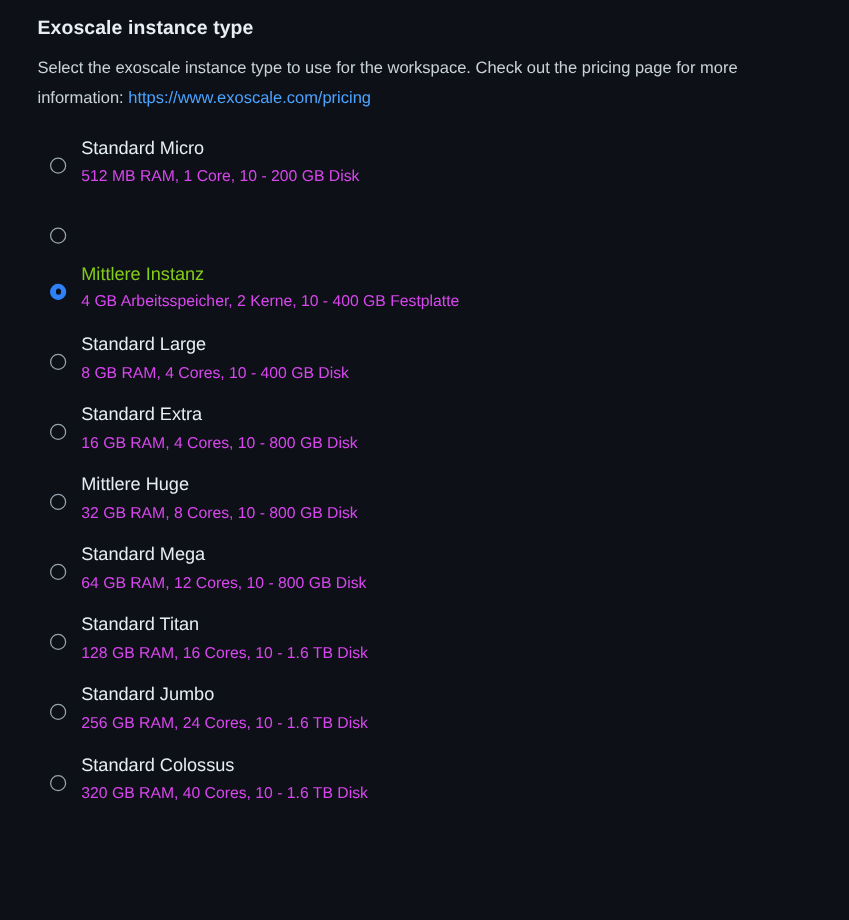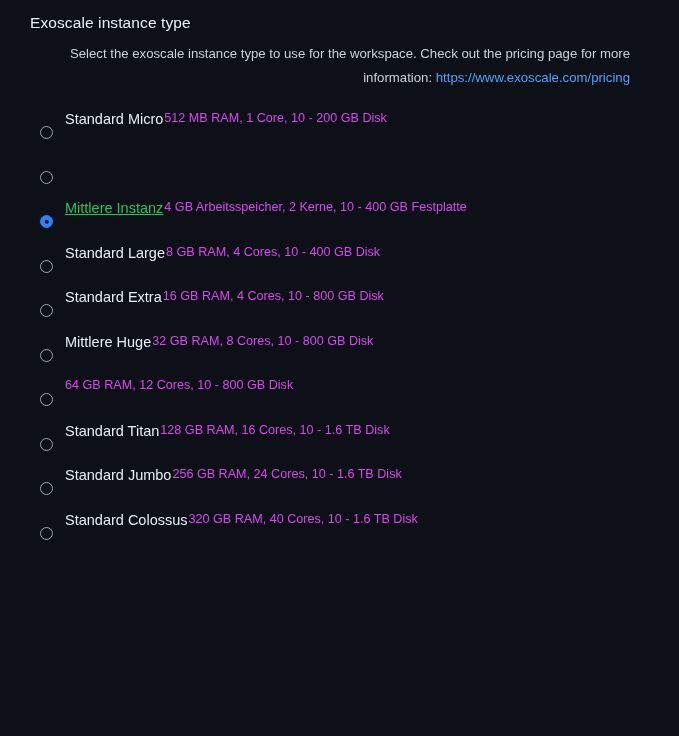--- a/index.html
+++ b/index.html
@@ -14,32 +14,31 @@
     font-family: "Liberation Sans", sans-serif;
     overflow: hidden;
   }
   .panel {
     padding: 14px 30px 0 30px;
     box-sizing: border-box;
     width: 679px;
   }
   .section-title {
     font-size: 15.5px;
-    font-weight: normal;
+    font-weight: bold;
     color: #e9eef5;
     margin: 0 0 10px 0;
     letter-spacing: 0.1px;
   }
   .description {
     font-size: 13.2px;
     line-height: 1.78;
     color: #c9d1d9;
     margin: 0 0 16px 0;
     max-width: 600px;
-    text-align: right;
   }
   .description a {
     color: #4aa3ff;
     text-decoration: none;
   }
   .options {
     margin: 0;
     padding: 0 0 20px 0;
     list-style: none;
   }
@@ -72,31 +71,30 @@
     left: 50%;
     top: 50%;
     width: 4.4px;
     height: 4.4px;
     border-radius: 50%;
     background: #0d1117;
     transform: translate(-50%, -50%);
   }
   .option-text {
     display: flex;
-    flex-direction: row;
+    flex-direction: column;
     gap: 1px;
   }
   .option-name {
     font-size: 14.5px;
     color: #e6edf3;
     line-height: 1.5;
   }
   .option.selected .option-name {
-    color: #22c55e;
-    text-decoration: underline;
+    color: #84cc16;
   }
   .option-specs {
     font-size: 12.6px;
     color: #d946ef;
     line-height: 1.5;
   }
 </style>
 </head>
 <body>
 
@@ -141,20 +139,21 @@
       <li class="option">
         <span class="radio"></span>
         <span class="option-text">
           <span class="option-name">Mittlere Huge</span>
           <span class="option-specs">32 GB RAM, 8 Cores, 10 - 800 GB Disk</span>
         </span>
       </li>
       <li class="option">
         <span class="radio"></span>
         <span class="option-text">
+          <span class="option-name">Standard Mega</span>
           <span class="option-specs">64 GB RAM, 12 Cores, 10 - 800 GB Disk</span>
         </span>
       </li>
       <li class="option">
         <span class="radio"></span>
         <span class="option-text">
           <span class="option-name">Standard Titan</span>
           <span class="option-specs">128 GB RAM, 16 Cores, 10 - 1.6 TB Disk</span>
         </span>
       </li>

